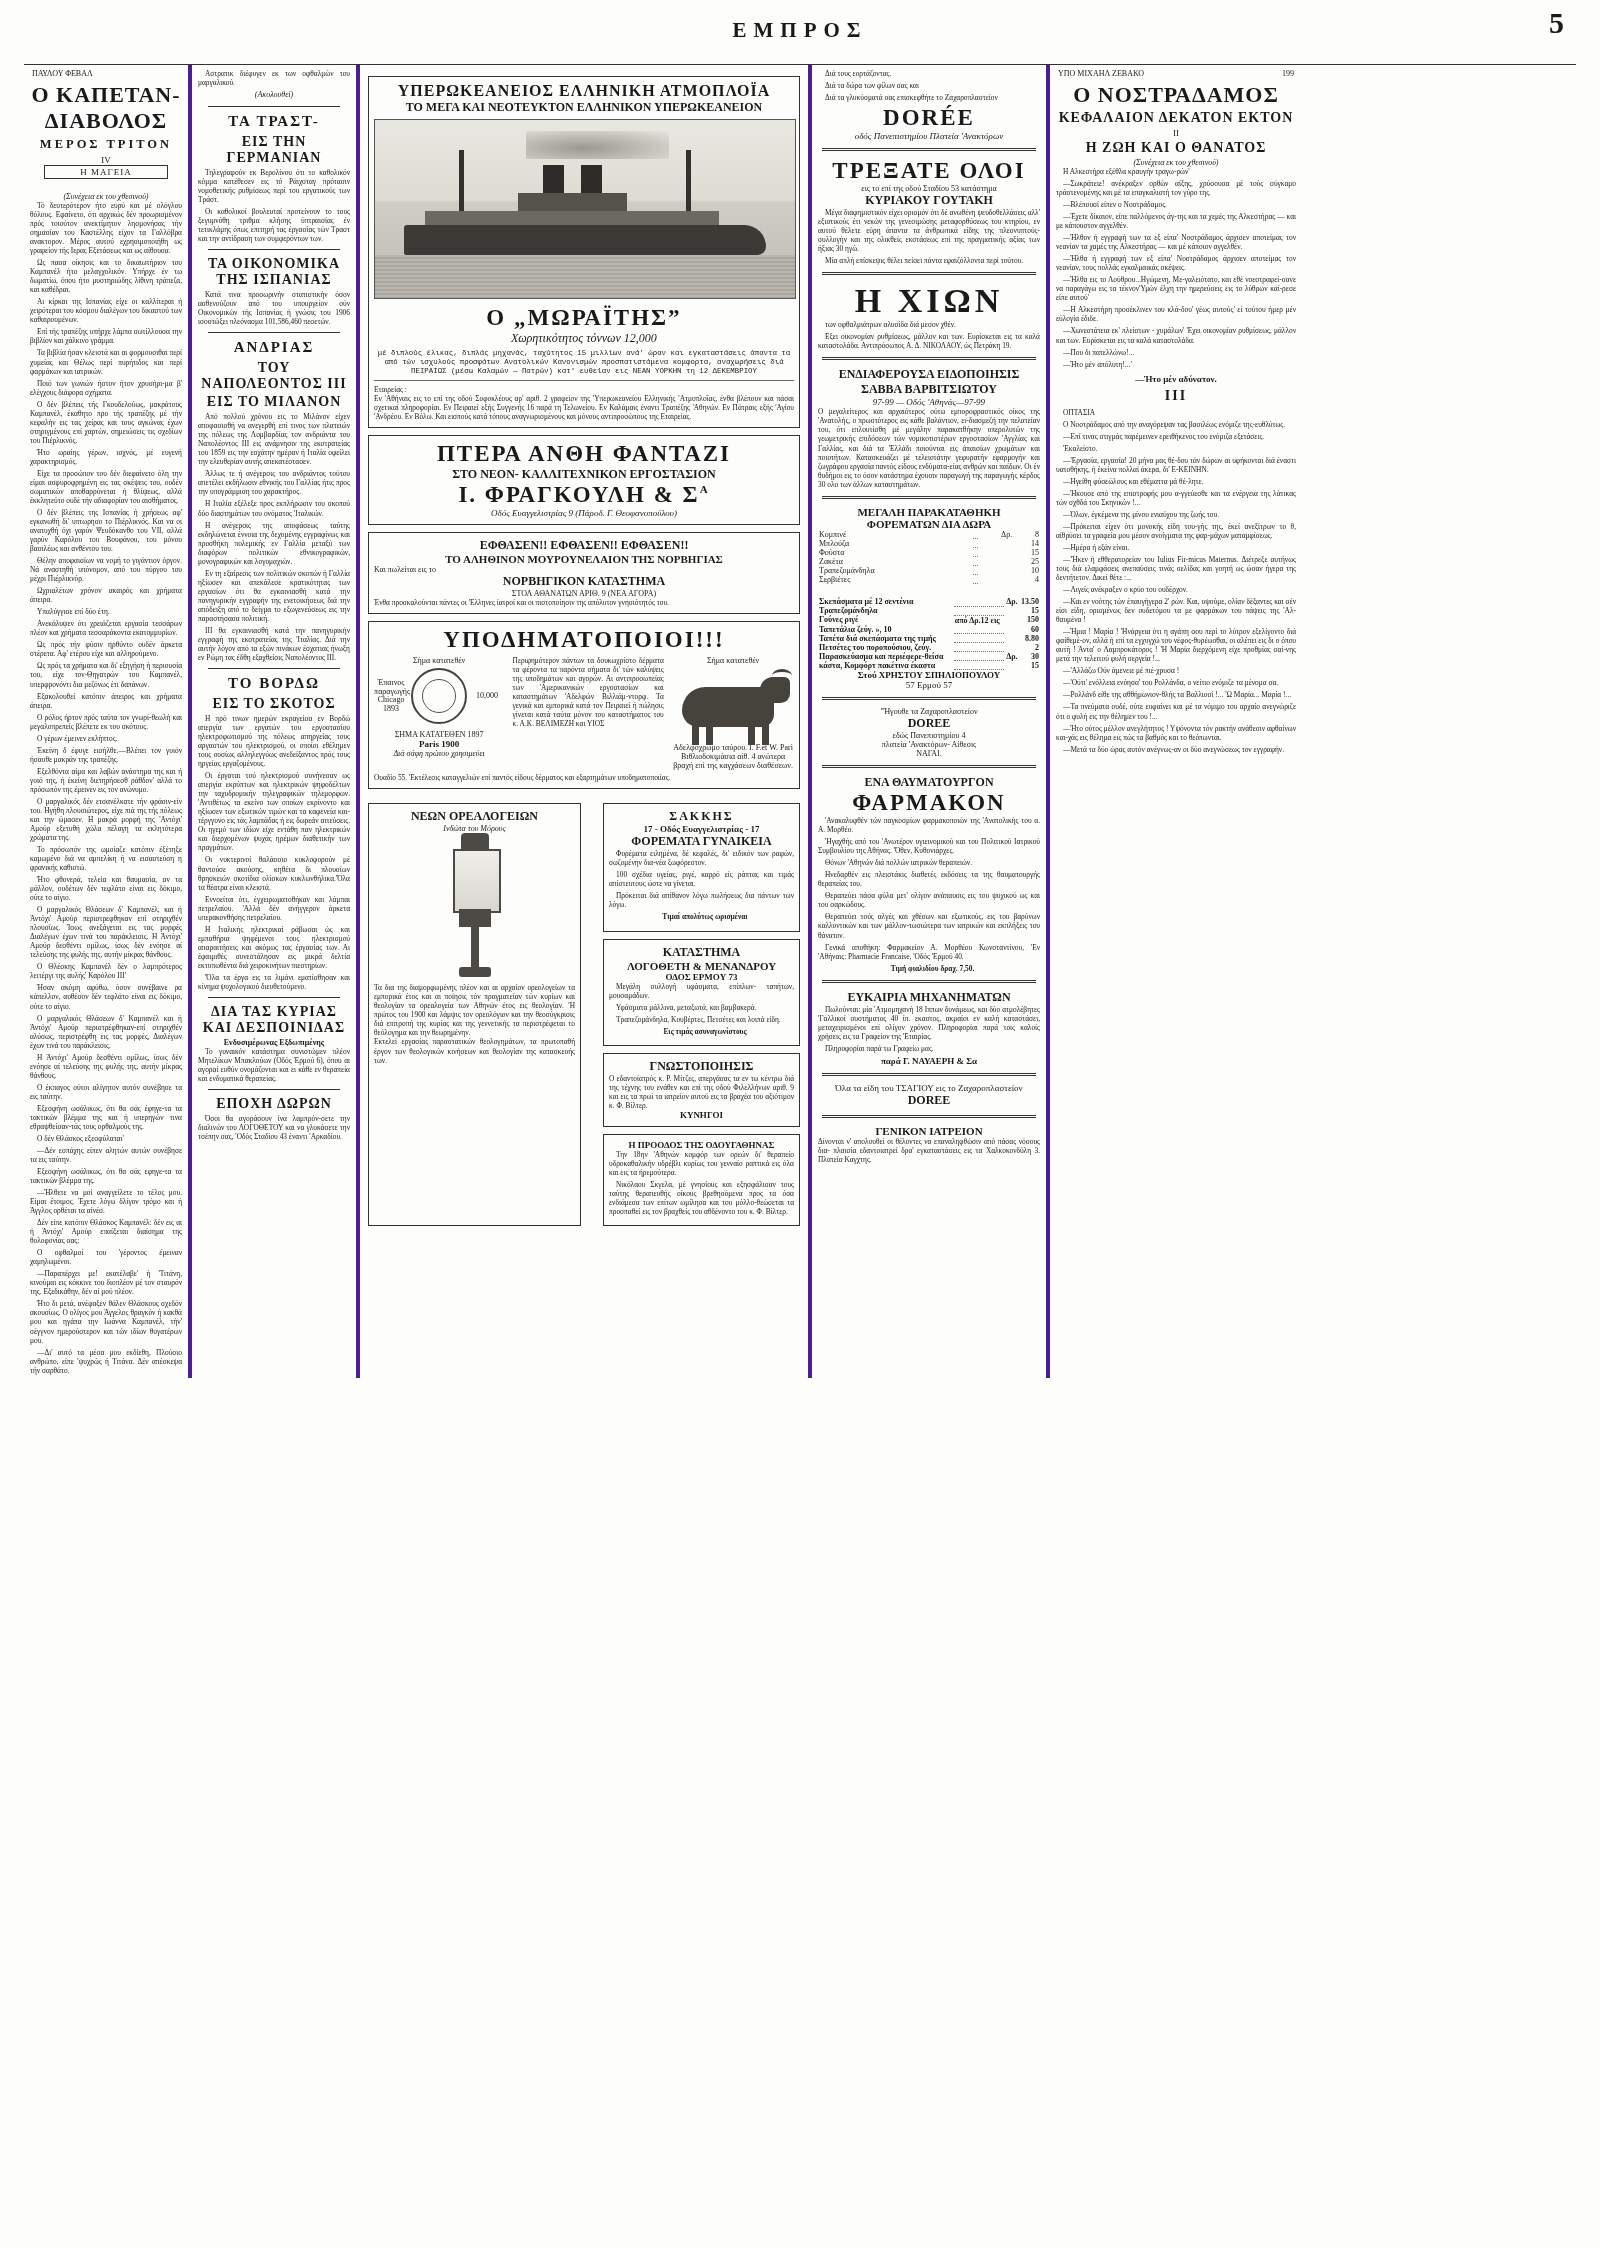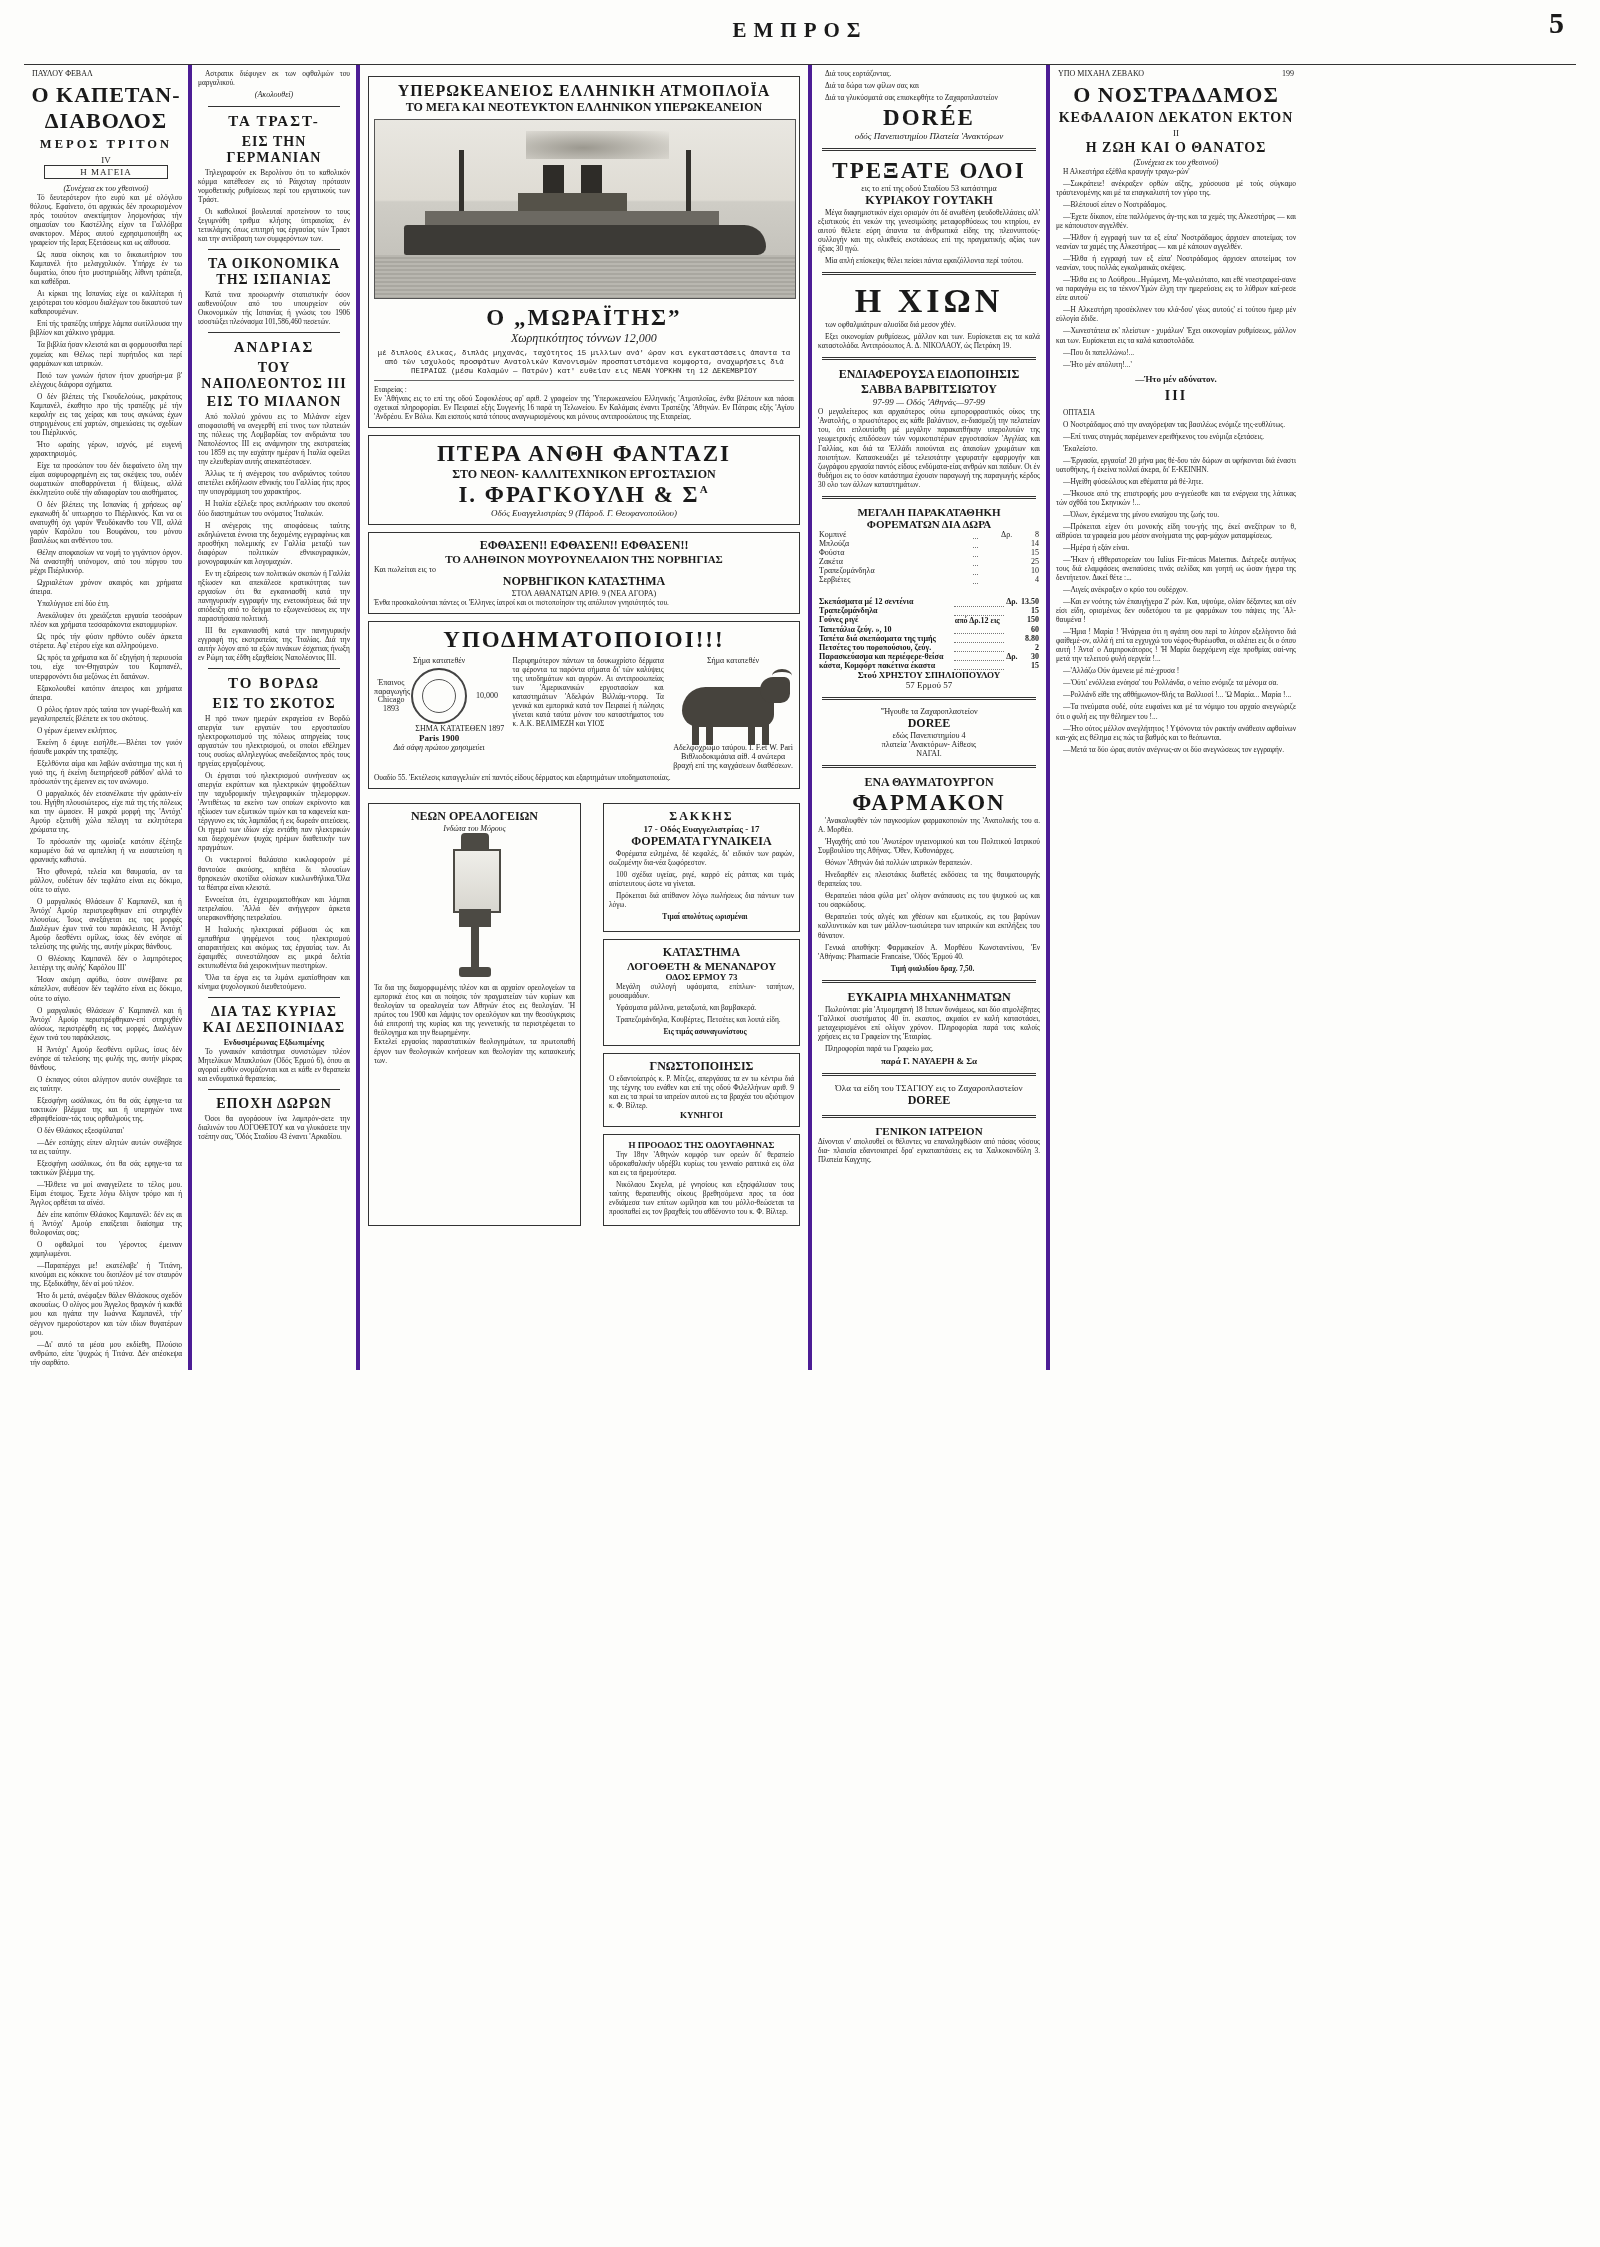--- a/index.html
+++ b/index.html
@@ -11,21 +11,21 @@
   .cols{display:flex;gap:0;margin:6px 24px 0 24px;border-top:1px solid #333;}
   .col{box-sizing:border-box;padding:4px 6px 0 6px;border-right:4px solid #4c1d95;}
   .col:last-child{border-right:none;}
   .c1{width:168px;}
   .c2{width:168px;}
   .c3{width:452px;}
   .c5{width:238px;}
   .c6{width:252px;}
   .tiny{font-size:7.4px;line-height:1.22;text-align:justify;}
   .tiny p{margin:0 0 3px 0;text-indent:7px;}
-  .dept{font-size:9px;text-align:center;border:1px solid #333;padding:1px 16px;margin:0 14px 5px 14px;letter-spacing:1px;}
+  .dept{font-size:9px;text-align:center;border:1px solid #333;padding:1px 16px;margin:0 14px 13px 14px;letter-spacing:1px;}
   .hl1{font-size:22px;font-weight:bold;text-align:center;letter-spacing:1px;margin:2px 0 2px 0;}
   .hl2{font-size:12.5px;font-weight:bold;text-align:center;letter-spacing:3px;margin:3px 0;}
   .hl3{font-size:14px;text-align:center;margin:2px 0;letter-spacing:1px;}
   .hlbig{font-size:15px;font-weight:bold;text-align:center;letter-spacing:2px;margin:4px 0;}
   .center{text-align:center;}
   .ital{font-style:italic;}
   .sep{border-top:1px solid #333;margin:6px 10px;}
   .sepd{border-top:3px double #333;margin:7px 4px;}
   .adbox{border:1px solid #333;margin:7px 2px;padding:5px 5px 6px 5px;}
   .shipimg{width:100%;height:178px;border:1px solid #555;background:
@@ -238,21 +238,21 @@
       <div class="adbox">
         <div class="ad-title-xl">ΥΠΟΔΗΜΑΤΟΠΟΙΟΙ!!!</div>
         <div style="display:flex;justify-content:space-between;align-items:flex-start;margin-top:3px;">
           <div style="width:31%;text-align:center;">
             <div class="fs8">Σήμα κατατεθέν</div>
             <div style="display:flex;align-items:center;justify-content:center;gap:3px;margin-top:3px;">
               <div class="fs8" style="width:34px;line-height:1.05;">Έπαινος παραγωγής Chicago 1893</div>
               <div class="stamp"></div>
               <div class="fs8" style="width:34px;line-height:1.05;">10,000</div>
             </div>
-            <div class="fs8" style="margin-top:0;text-align:right;">ΣΗΜΑ ΚΑΤΑΤΕΘΕΝ 1897</div>
+            <div class="fs8" style="margin-top:6px;">ΣΗΜΑ ΚΑΤΑΤΕΘΕΝ 1897</div>
             <div class="fs9 bold">Paris 1900</div>
             <div class="fs8 ital">Διά σάφη πρώτου χρησιμεύει</div>
           </div>
           <div style="width:36%;" class="tiny">Περιφημότερον πάντων τα δουκωχρίστο δέρματα τα φέροντα τα παρόντα σήματα δι' τών καλύψεις της υποδημάτων και αγορών. Αι αντιπροσωπείας των 'Αμερικανικών εργοστασίων και καταστημάτων 'Αδελφών Βιλλιάμ-ντορφ. Τα γενικά και εμπορικά κατά τον Πειραιεί ή πώλησις γίνεται κατά ταύτα μόνον του καταστήματος του κ. Α.Κ. ΒΕΛΙΜΕΖΗ και ΥΙΟΣ</div>
           <div style="width:29%;text-align:center;">
             <div class="fs8">Σήμα κατατεθέν</div>
             <div class="bullimg">
               <div class="bull-body"></div>
               <div class="bull-head"></div>
               <div class="bull-horn"></div>

